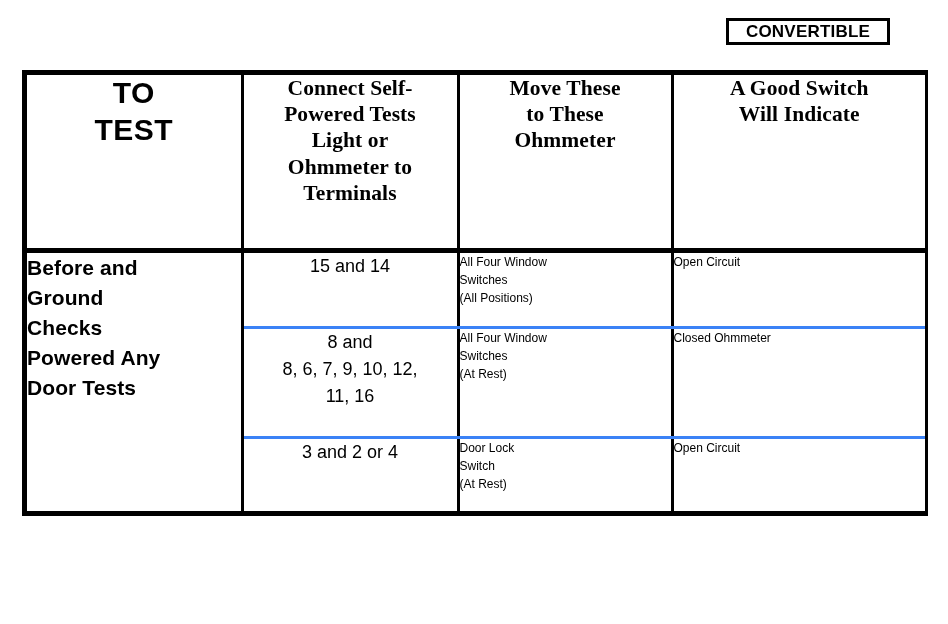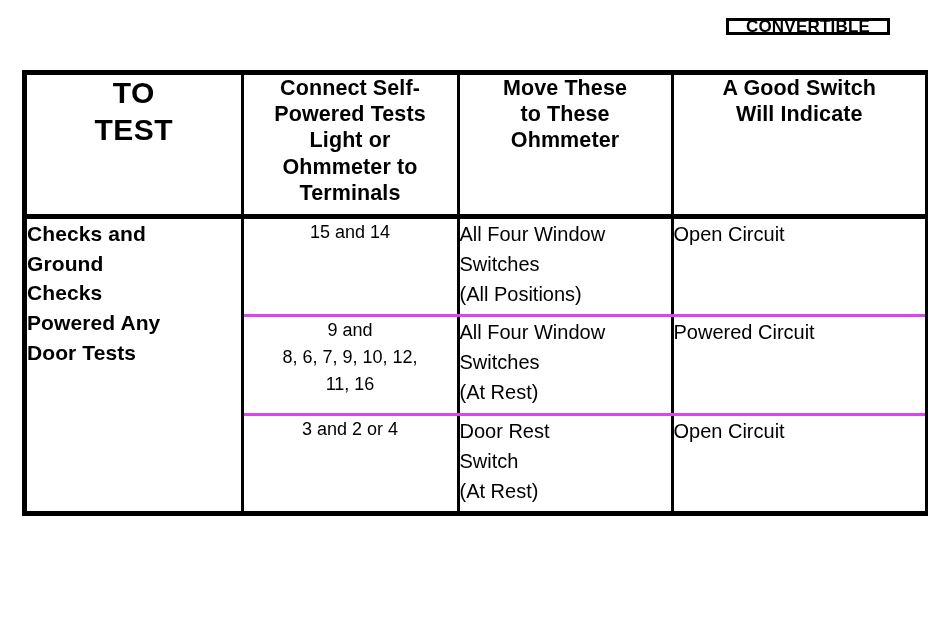--- a/index.html
+++ b/index.html
@@ -15,21 +15,21 @@
     position: relative;
     overflow: hidden;
   }
 
   
   #badge-wrap {
     position: absolute;
     left: 726px;
     top: 18px;
     width: 164px;
-    height: 17px;
+    height: 27px;
     border: 3px solid #000;
     box-sizing: border-box;
     display: flex;
     align-items: center;
     justify-content: center;
     background: #fff;
   }
   #badge-wrap .badge-text {
     font-size: 17px;
     font-weight: bold;
@@ -65,37 +65,38 @@
   col.c1 { width: 215px; }
   col.c2 { width: 216px; }
   col.c3 { width: 214px; }
   col.c4 { width: 253px; }
 
   
   .vsep-r { border-right: 3px solid #000; }
   
   .hdr-bottom { border-bottom: 5px solid #000; }
   
-  .row-sep { border-bottom: 3px solid #d946ef; }
+  .row-sep { border-bottom: 3px solid #3b82f6; }
 
   
   .hdr-cell {
     text-align: center;
     vertical-align: middle;
     font-weight: bold;
     line-height: 1.22;
   }
   .hdr-to-test {
     font-size: 30px;
     letter-spacing: 0.5px;
   }
   .hdr-small {
     font-size: 21.5px;
     letter-spacing: 0.1px;
     padding: 0 10px;
+    font-family: Liberation Serif, serif;
   }
   .hdr-cell .ln { display: block; }
 
   
   .body-left {
     font-size: 21px;
     font-weight: bold;
     line-height: 1.42;
     padding: 14px 0 0 14px;
     letter-spacing: 0.1px;
@@ -105,21 +106,21 @@
   .body-center {
     font-size: 18px;
     font-weight: normal;
     text-align: center;
     line-height: 1.5;
     padding: 17px 12px 0 12px;
   }
   .body-center .ln { display: block; }
 
   .body-text {
-    font-size: 20px;
+    font-size: 12px;
     font-weight: normal;
     text-align: left;
     line-height: 1.5;
     padding: 17px 10px 0 14px;
   }
   .body-text .ln { display: block; }
 </style>
 </head>
 <body>
 
@@ -155,61 +156,61 @@
           <span class="ln">Ohmmeter</span>
         </td>
         <td class="hdr-cell hdr-small hdr-bottom">
           <span class="ln">A Good Switch</span>
           <span class="ln">Will Indicate</span>
         </td>
       </tr>
 
       <tr>
         <td class="body-left vsep-r" rowspan="3">
-          <span class="ln">Checks and</span>
+          <span class="ln">Before and</span>
           <span class="ln">Ground</span>
           <span class="ln">Checks</span>
           <span class="ln">Powered Any</span>
           <span class="ln">Door Tests</span>
         </td>
         <td class="body-center vsep-r row-sep">
           <span class="ln">15 and 14</span>
         </td>
         <td class="body-text vsep-r row-sep">
           <span class="ln">All Four Window</span>
           <span class="ln">Switches</span>
           <span class="ln">(All Positions)</span>
         </td>
         <td class="body-text row-sep">
           <span class="ln">Open Circuit</span>
         </td>
       </tr>
 
       <tr>
         <td class="body-center vsep-r row-sep">
-          <span class="ln">9 and</span>
+          <span class="ln">8 and</span>
           <span class="ln">8, 6, 7, 9, 10, 12,</span>
           <span class="ln">11, 16</span>
         </td>
         <td class="body-text vsep-r row-sep">
           <span class="ln">All Four Window</span>
           <span class="ln">Switches</span>
           <span class="ln">(At Rest)</span>
         </td>
         <td class="body-text row-sep">
-          <span class="ln">Powered Circuit</span>
+          <span class="ln">Closed Ohmmeter</span>
         </td>
       </tr>
 
       <tr>
         <td class="body-center vsep-r">
           <span class="ln">3 and 2 or 4</span>
         </td>
         <td class="body-text vsep-r">
-          <span class="ln">Door Rest</span>
+          <span class="ln">Door Lock</span>
           <span class="ln">Switch</span>
           <span class="ln">(At Rest)</span>
         </td>
         <td class="body-text">
           <span class="ln">Open Circuit</span>
         </td>
       </tr>
     </tbody>
   </table>
 </div>

